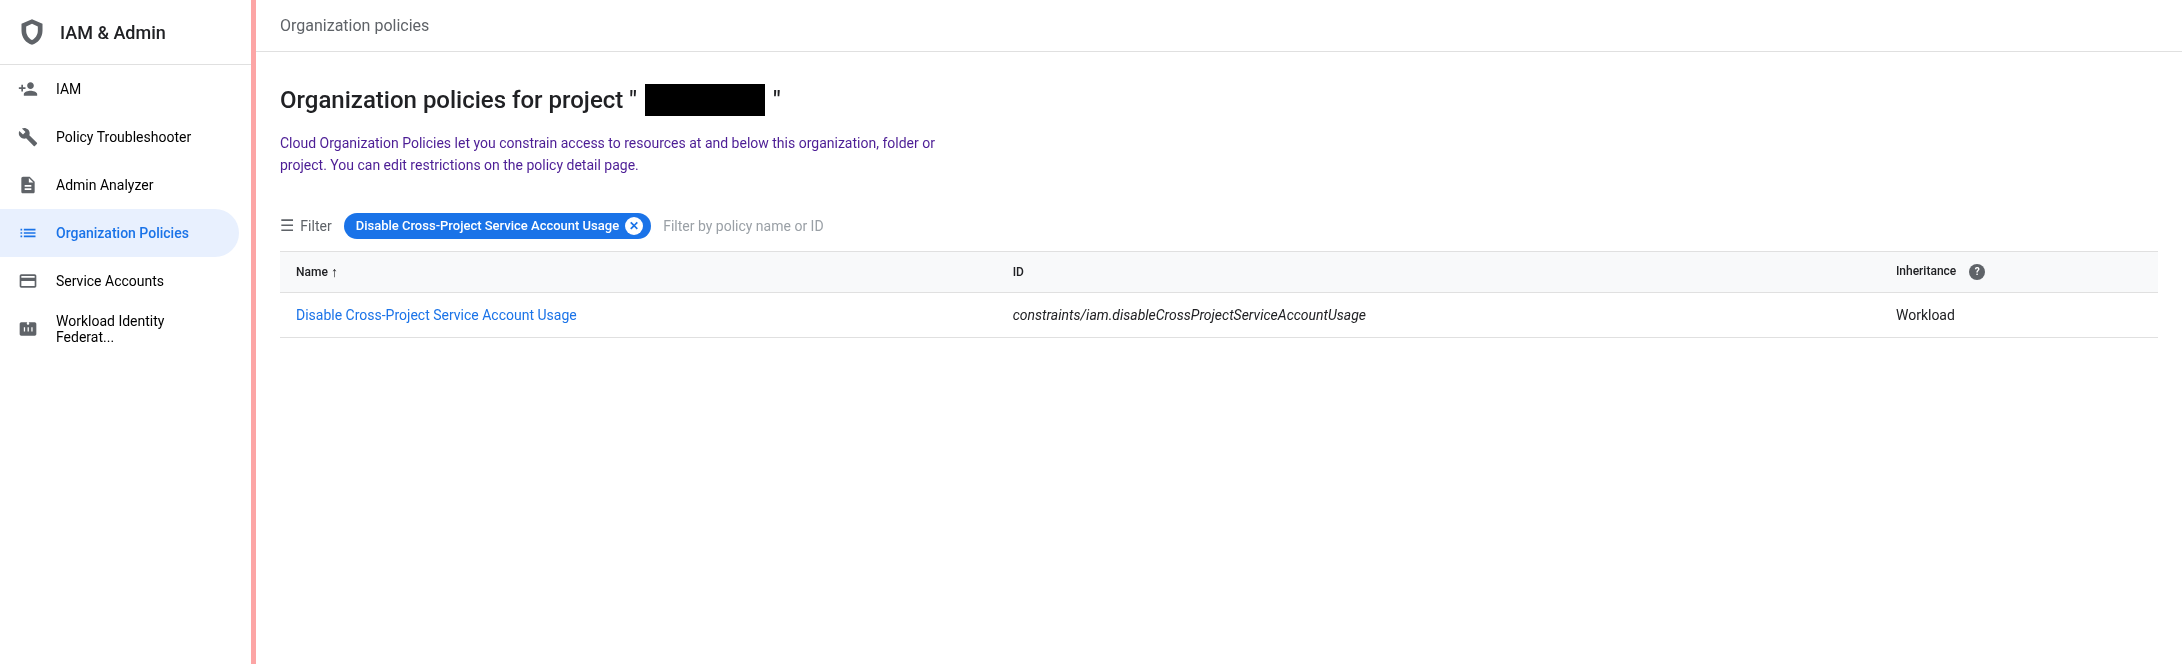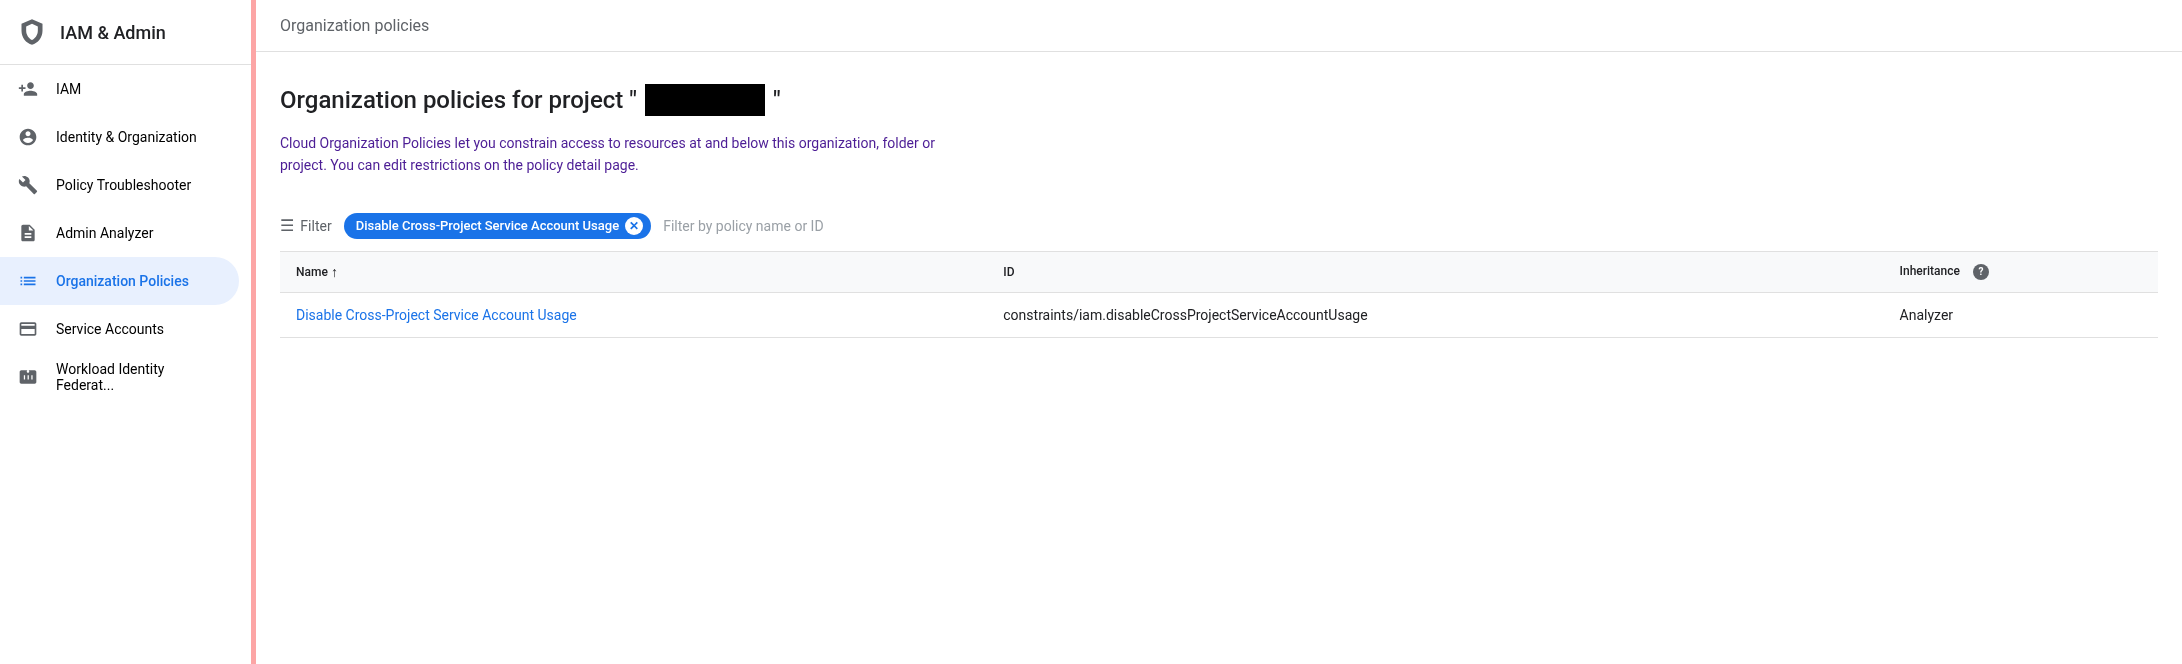--- a/index.html
+++ b/index.html
@@ -242,20 +242,21 @@
 
     .td-name a {
       color: #1a73e8;
       text-decoration: none;
       cursor: pointer;
     }
 
     .td-id {
       color: #5f6368;
       font-size: 13px;
+      font-style: italic;
     }
   </style>
 </head>
 <body>
 
 <aside class="sidebar">
   <div class="sidebar-header">
     <div class="sidebar-header-icon">
       <svg width="28" height="28" viewBox="0 0 24 24" fill="#5f6368">
         <path d="M12 1L3 5v6c0 5.55 3.84 10.74 9 12 5.16-1.26 9-6.45 9-12V5l-9-4zm0 4l5 2.18V11c0 3.5-2.33 6.79-5 7.93-2.67-1.14-5-4.43-5-7.93V7.18L12 5z"></path>
@@ -266,28 +267,20 @@
 
   <div class="sidebar-item">
     <span class="sidebar-icon">
       <svg width="20" height="20" viewBox="0 0 24 24">
         <path d="M15 12c2.21 0 4-1.79 4-4s-1.79-4-4-4-4 1.79-4 4 1.79 4 4 4zm-9-2V7H4v3H1v2h3v3h2v-3h3v-2H6zm9 4c-2.67 0-8 1.34-8 4v2h16v-2c0-2.66-5.33-4-8-4z"></path>
       </svg>
     </span>
     <span>IAM</span>
   </div>
 
-  <div class="sidebar-item">
-    <span class="sidebar-icon">
-      <svg width="20" height="20" viewBox="0 0 24 24">
-        <path d="M12 2C6.48 2 2 6.48 2 12s4.48 10 10 10 10-4.48 10-10S17.52 2 12 2zm0 3c1.66 0 3 1.34 3 3s-1.34 3-3 3-3-1.34-3-3 1.34-3 3-3zm0 14.2c-2.5 0-4.71-1.28-6-3.22.03-1.99 4-3.08 6-3.08 1.99 0 5.97 1.09 6 3.08-1.29 1.94-3.5 3.22-6 3.22z"></path>
-      </svg>
-    </span>
-    <span>Identity &amp; Organization</span>
-  </div>
 
   <div class="sidebar-item">
     <span class="sidebar-icon">
       <svg width="20" height="20" viewBox="0 0 24 24">
         <path d="M22.7 19l-9.1-9.1c.9-2.3.4-5-1.5-6.9-2-2-5-2.4-7.4-1.3L9 6 6 9 1.6 4.7C.4 7.1.9 10.1 2.9 12.1c1.9 1.9 4.6 2.4 6.9 1.5l9.1 9.1c.4.4 1 .4 1.4 0l2.3-2.3c.5-.4.5-1.1.1-1.4z"></path>
       </svg>
     </span>
     <span>Policy Troubleshooter</span>
   </div>
 
@@ -376,18 +369,18 @@
             </div>
           </th>
         </tr>
       </thead>
       <tbody>
         <tr>
           <td class="td-name">
             <a>Disable Cross-Project Service Account Usage</a>
           </td>
           <td class="td-id">constraints/iam.disableCrossProjectServiceAccountUsage</td>
-          <td>Analyzer</td>
+          <td>Workload</td>
         </tr>
       </tbody>
     </table>
   </div>
 </main>
 
 </body></html>

